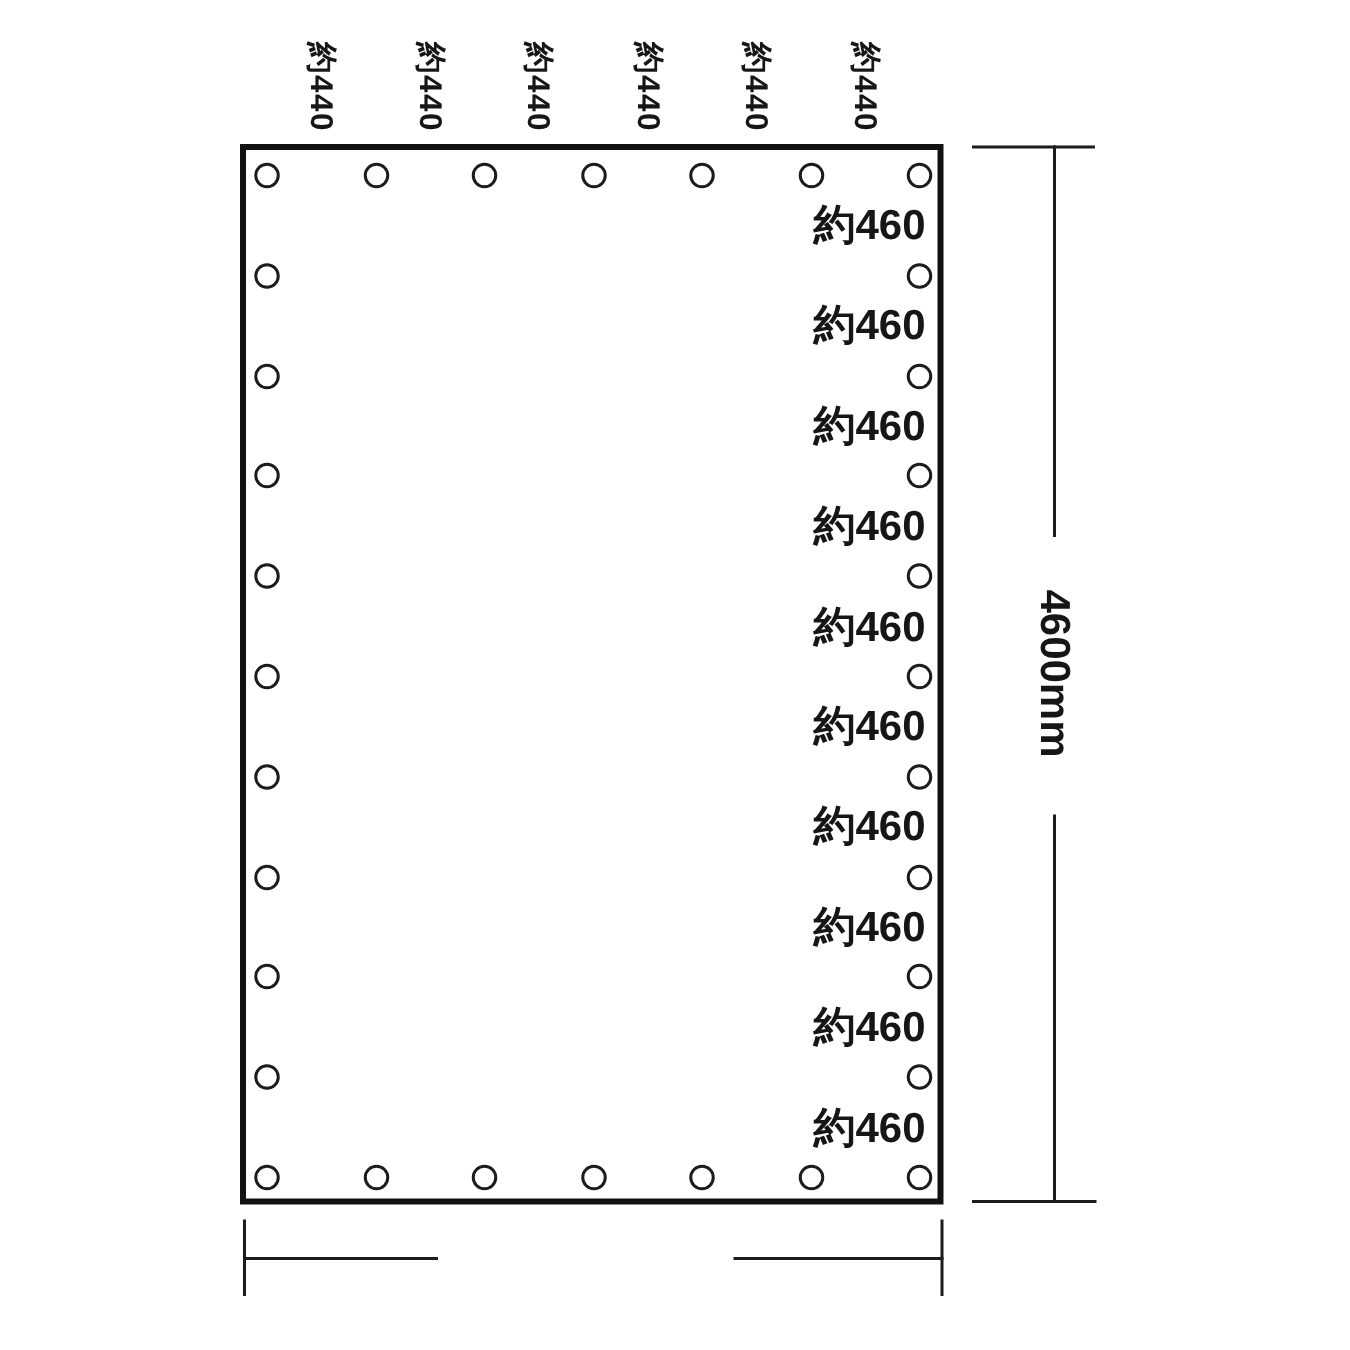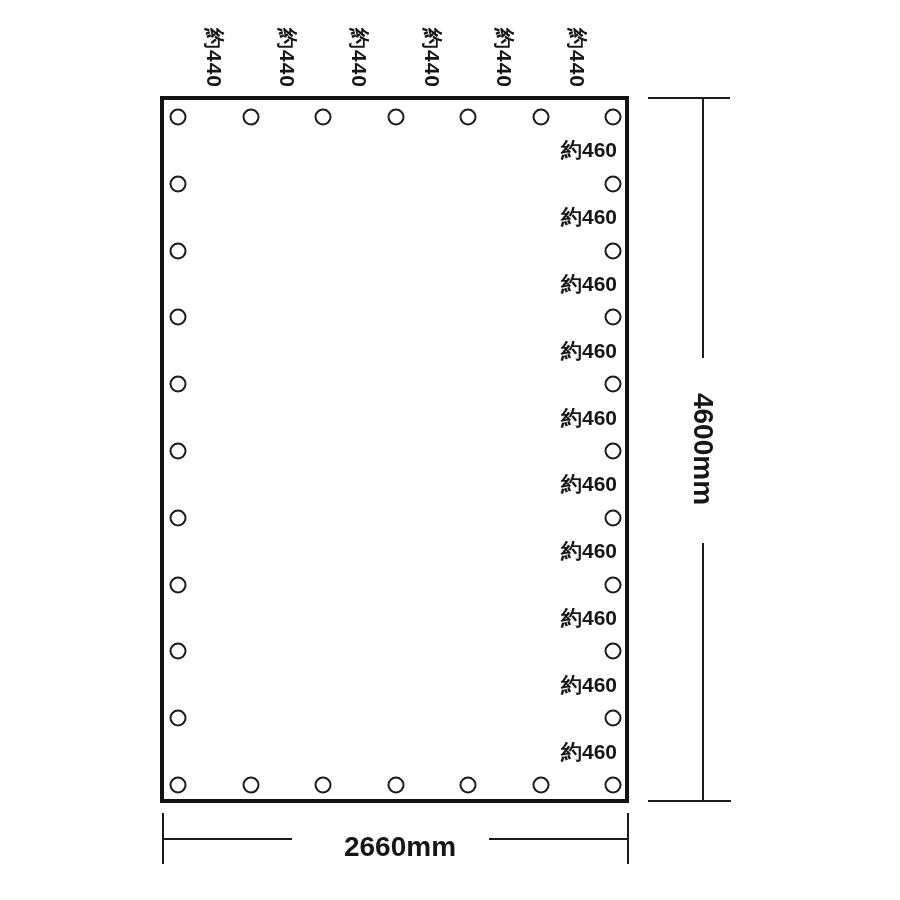--- a/index.html
+++ b/index.html
@@ -40,21 +40,21 @@
     position:absolute;
     font-size:21px;
     font-weight:bold;
     letter-spacing:1px;
     white-space:nowrap;
     transform:translate(-50%,-50%) rotate(90deg);
     color:#161616;
   }
   .side-label{
     position:absolute;
-    font-size:21px;
+    font-size:28px;
     font-weight:bold;
     white-space:nowrap;
     transform:translateY(-50%);
     color:#161616;
   }
   .dim-line{
     position:absolute;
     background:#1c1c1c;
   }
   .dim-label{
@@ -132,17 +132,16 @@
     </div>
 
   <div class="dim-line" style="left:648px; top:97px; width:82px; height:2px;"></div>
   <div class="dim-line" style="left:702px; top:97px; width:2px; height:261px;"></div>
   <div class="dim-label vertical" style="left:703px; top:449px;">4600mm</div>
   <div class="dim-line" style="left:702px; top:543px; width:2px; height:259px;"></div>
   <div class="dim-line" style="left:648px; top:800px; width:83px; height:2px;"></div>
 
   <div class="dim-line" style="left:162px; top:813px; width:2px; height:51px;"></div>
   <div class="dim-line" style="left:163px; top:838px; width:129px; height:2px;"></div>
-  <div class="dim-label" style="left:400px; top:847px;">2660mm</div>
   <div class="dim-line" style="left:489px; top:838px; width:140px; height:2px;"></div>
   <div class="dim-line" style="left:627px; top:813px; width:2px; height:51px;"></div>
 
 </div>
 
 </body></html>

